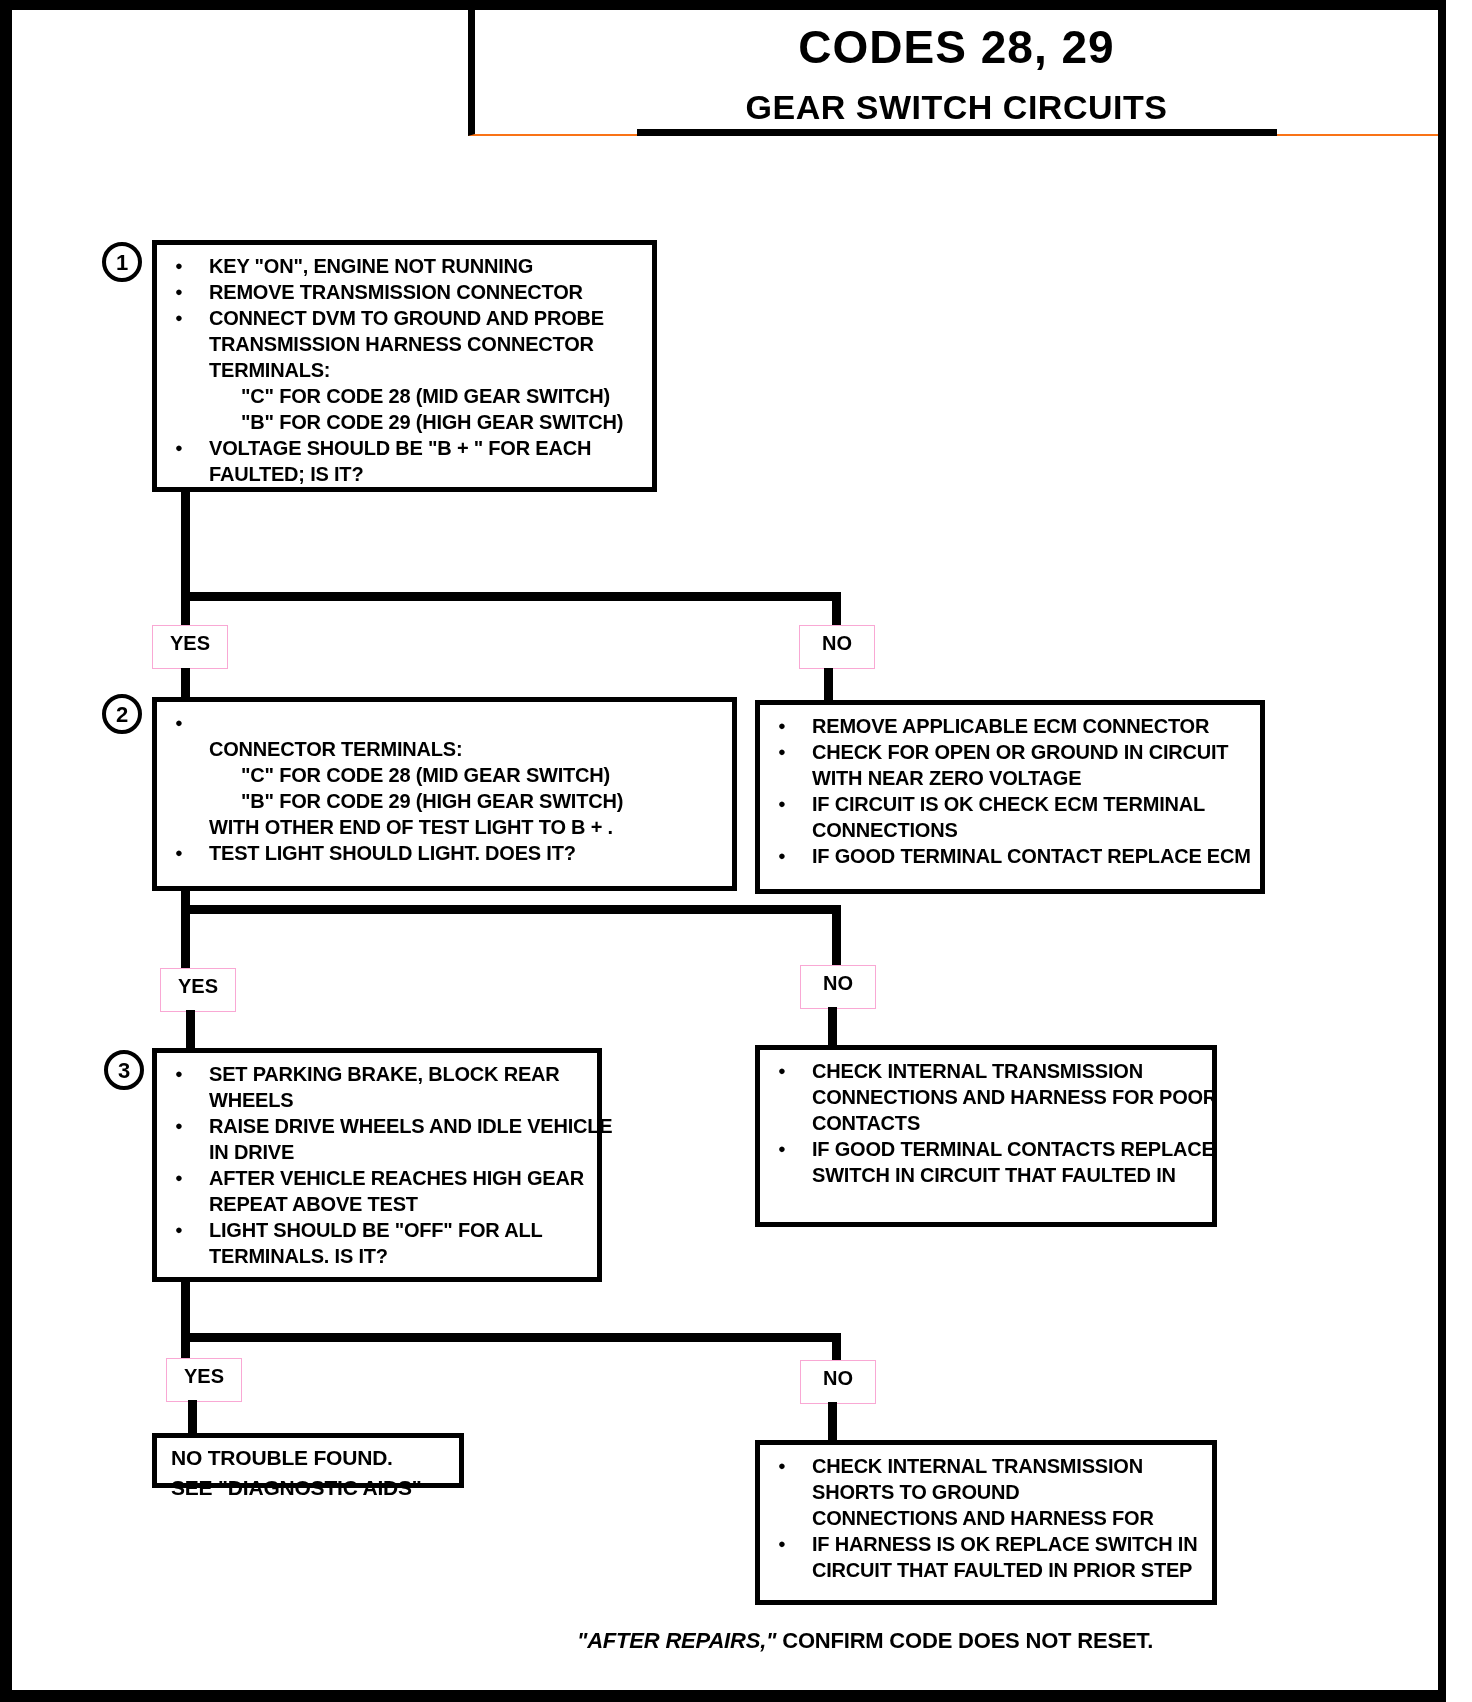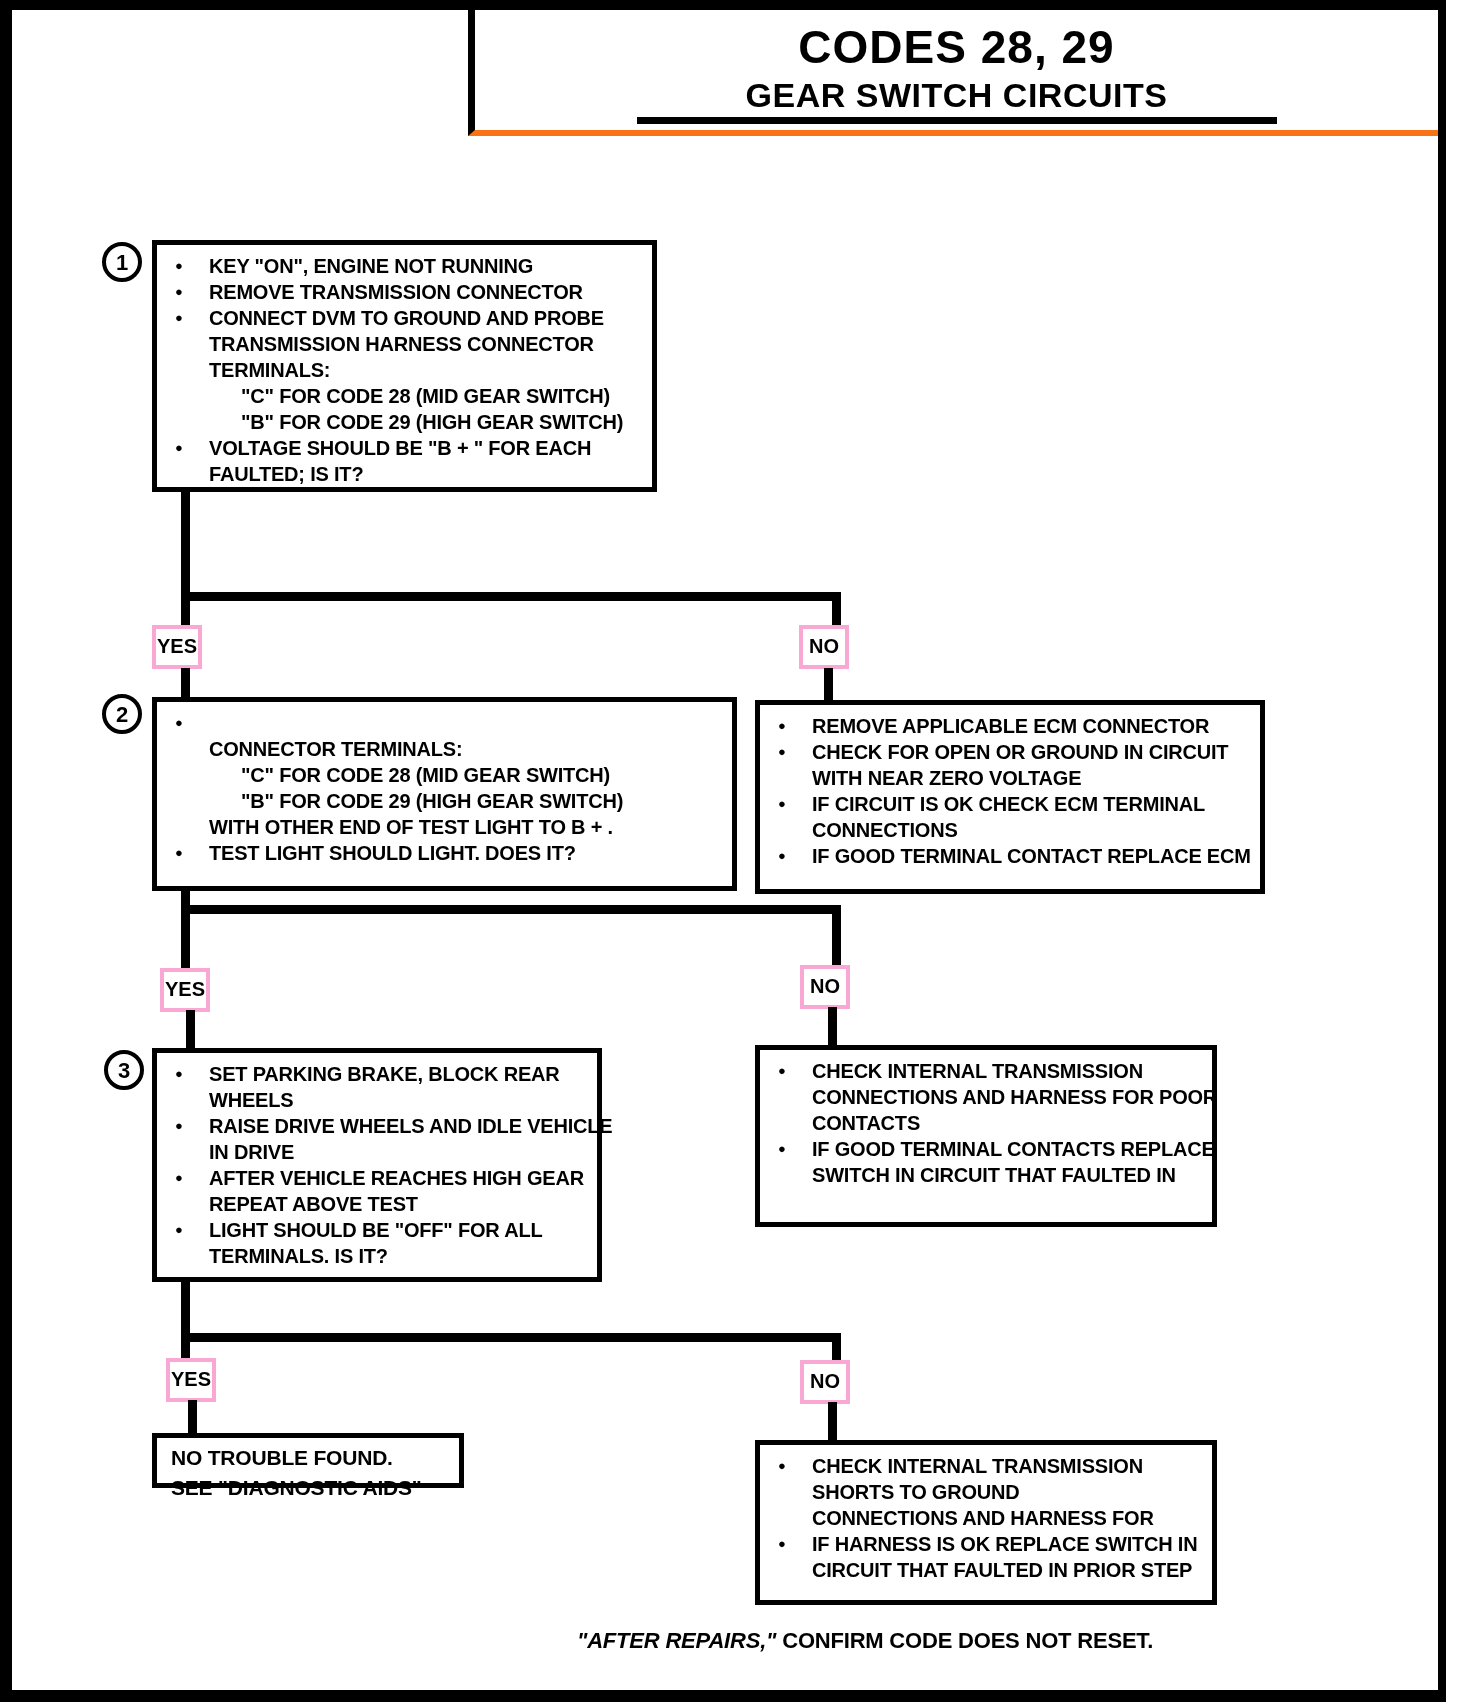--- a/index.html
+++ b/index.html
@@ -1,35 +1,35 @@
 <!DOCTYPE html>
 <html><head>
 <meta charset="utf-8">
 <style>
   html,body{margin:0;padding:0;background:#ffffff;}
   .page{position:relative;width:1472px;height:1702px;background:#ffffff;
         font-family:"Liberation Sans",sans-serif;color:#000;overflow:hidden;}
   .frame{position:absolute;left:0;top:0;width:1446px;height:1702px;box-sizing:border-box;
          border-style:solid;border-color:#000;border-width:10px 8px 12px 12px;}
   .title-box{position:absolute;left:468px;top:10px;width:970px;height:126px;box-sizing:border-box;
-             border-left:7px solid #000;border-bottom:6px solid #f97316;text-align:center;}
+             border-left:7px solid #000;border-bottom:2px solid #f97316;text-align:center;}
   .title{font-size:46px;font-weight:bold;letter-spacing:1px;margin-top:10px;}
-  .subtitle{font-size:34px;font-weight:bold;letter-spacing:.5px;margin-top:2px;}
+  .subtitle{font-size:34px;font-weight:bold;letter-spacing:.5px;margin-top:14px;}
   .subtitle-underline{width:640px;height:7px;background:#000;margin:2px auto 0 auto;}
   .box{position:absolute;box-sizing:border-box;border:5px solid #000;background:#fff;}
   .box-content{padding:8px 4px 4px 6px;}
   .line{font-size:20px;line-height:26px;font-weight:bold;letter-spacing:-0.2px;white-space:nowrap;}
   .line.bullet{display:flex;}
   .bullet-glyph{flex:0 0 34px;padding-left:12px;font-size:13px;line-height:26px;}
   .line.cont{padding-left:46px;}
   .line.sub{padding-left:78px;}
   .line.plain{padding-left:8px;font-size:21px;line-height:30px;}
   .circle{position:absolute;width:40px;height:40px;box-sizing:border-box;border:4px solid #000;
           border-radius:50%;text-align:center;font-size:22px;line-height:33px;font-weight:bold;background:#fff;}
-  .answer{position:absolute;width:50px;height:44px;box-sizing:border-box;border:4px solid #f9a8d4;
+  .answer{position:absolute;width:76px;height:44px;box-sizing:border-box;border:1px solid #f9a8d4;
           text-align:center;font-size:20px;line-height:35px;font-weight:bold;background:#fff;}
   .conn{position:absolute;background:#000;}
   .footer{position:absolute;left:505px;top:1628px;width:720px;text-align:center;
           font-size:22px;font-weight:bold;letter-spacing:-0.2px;white-space:nowrap;}
   .footer .it{font-style:italic;}
 </style>
 </head>
 <body>
 
 <div class="page">

